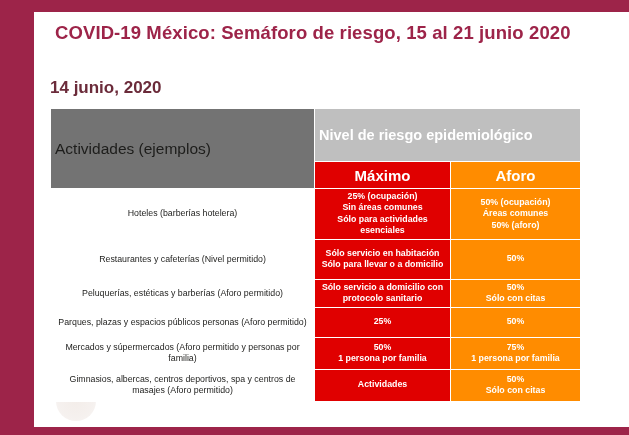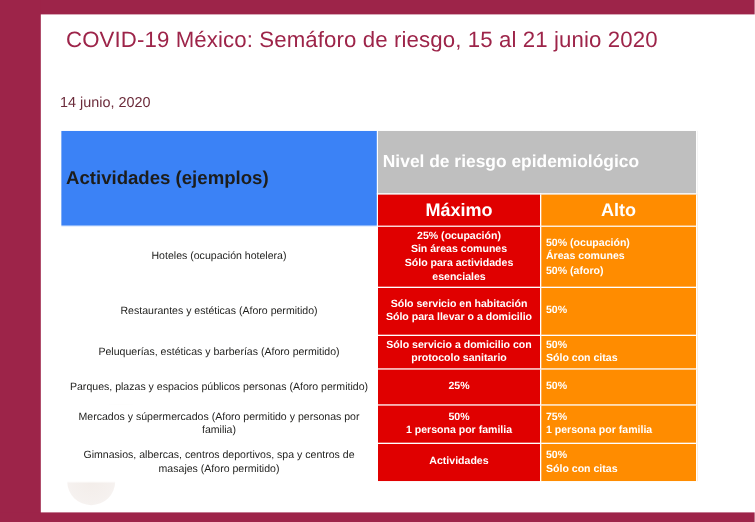--- a/index.html
+++ b/index.html
@@ -48,30 +48,30 @@
     width: 26px; height: 26px;
     border-radius: 50%;
     background: radial-gradient(circle at 50% 50%, #e8dcd6 0%, #f4efec 70%, #ffffff 100%);
     opacity: 0.8;
   }
 
   .title {
     position: absolute;
     left: 55px; top: 22px;
     font-size: 18.5px;
-    font-weight: normal;
+    font-weight: bold;
     color: #9d2449;
     letter-spacing: 0.1px;
     white-space: nowrap;
   }
   .subtitle {
     position: absolute;
     left: 50px; top: 78px;
-    font-size: 12px;
-    font-weight: normal;
+    font-size: 17px;
+    font-weight: bold;
     color: #6b2b3a;
   }
 
   
   .table-wrap {
     position: absolute;
     left: 50px;
     top: 108px;
     width: 530px;
   }
@@ -83,24 +83,24 @@
   table.semaforo td, table.semaforo th {
     border: 1px solid #ffffff;
     vertical-align: middle;
     padding: 2px 4px;
   }
   .col-act { width: 264px; }
   .col-max { width: 136px; }
   .col-alt { width: 130px; }
 
   .hdr-activities {
-    background: #3b82f6;
+    background: #737373;
     color: #1d1d1b;
     font-size: 15.5px;
-    font-weight: bold;
+    font-weight: normal;
     text-align: left;
     padding-left: 10px;
     border: 1px solid #808080;
     height: 48px;
   }
   .hdr-nivel {
     background: #bfbfbf;
     color: #ffffff;
     font-size: 14.5px;
     font-weight: bold;
@@ -140,21 +140,21 @@
     font-size: 8.8px;
     font-weight: bold;
     text-align: center;
     line-height: 1.3;
   }
   td.cell-alto {
     background: #ff8c00;
     color: #ffffff;
     font-size: 8.8px;
     font-weight: bold;
-    text-align: left;
+    text-align: center;
     line-height: 1.3;
   }
   .r1 { height: 44px; }
   .r2 { height: 40px; }
   .r3 { height: 26px; }
   .r4 { height: 30px; }
   .r5 { height: 32px; }
   .r6 { height: 32px; margin-top: 40px; }
 </style>
 </head>
@@ -176,30 +176,30 @@
       <col class="col-max">
       <col class="col-alt">
     </colgroup>
     <tbody>
         <tr>
       <th class="hdr-activities" rowspan="2">Actividades (ejemplos)</th>
       <th class="hdr-nivel" colspan="2">Nivel de riesgo epidemiológico</th>
     </tr>
     <tr>
       <th class="hdr-max">Máximo</th>
-      <th class="hdr-alto">Alto</th>
+      <th class="hdr-alto">Aforo</th>
     </tr>
 
     <tr class="r1">
-      <td class="activity">Hoteles (ocupación hotelera)</td>
+      <td class="activity">Hoteles (barberías hotelera)</td>
       <td class="cell-max">25% (ocupación)<br>Sin áreas comunes<br>Sólo para actividades esenciales</td>
       <td class="cell-alto">50% (ocupación)<br>Áreas comunes<br>50% (aforo)</td>
     </tr>
     <tr class="r2">
-      <td class="activity">Restaurantes y estéticas (Aforo permitido)</td>
+      <td class="activity">Restaurantes y cafeterías (Nivel permitido)</td>
       <td class="cell-max">Sólo servicio en habitación<br>Sólo para llevar o a domicilio</td>
       <td class="cell-alto">50%</td>
     </tr>
     <tr class="r3">
       <td class="activity">Peluquerías, estéticas y barberías (Aforo permitido)</td>
       <td class="cell-max">Sólo servicio a domicilio con protocolo sanitario</td>
       <td class="cell-alto">50%<br>Sólo con citas</td>
     </tr>
     <tr class="r4">
       <td class="activity">Parques, plazas y espacios públicos personas (Aforo permitido)</td>

